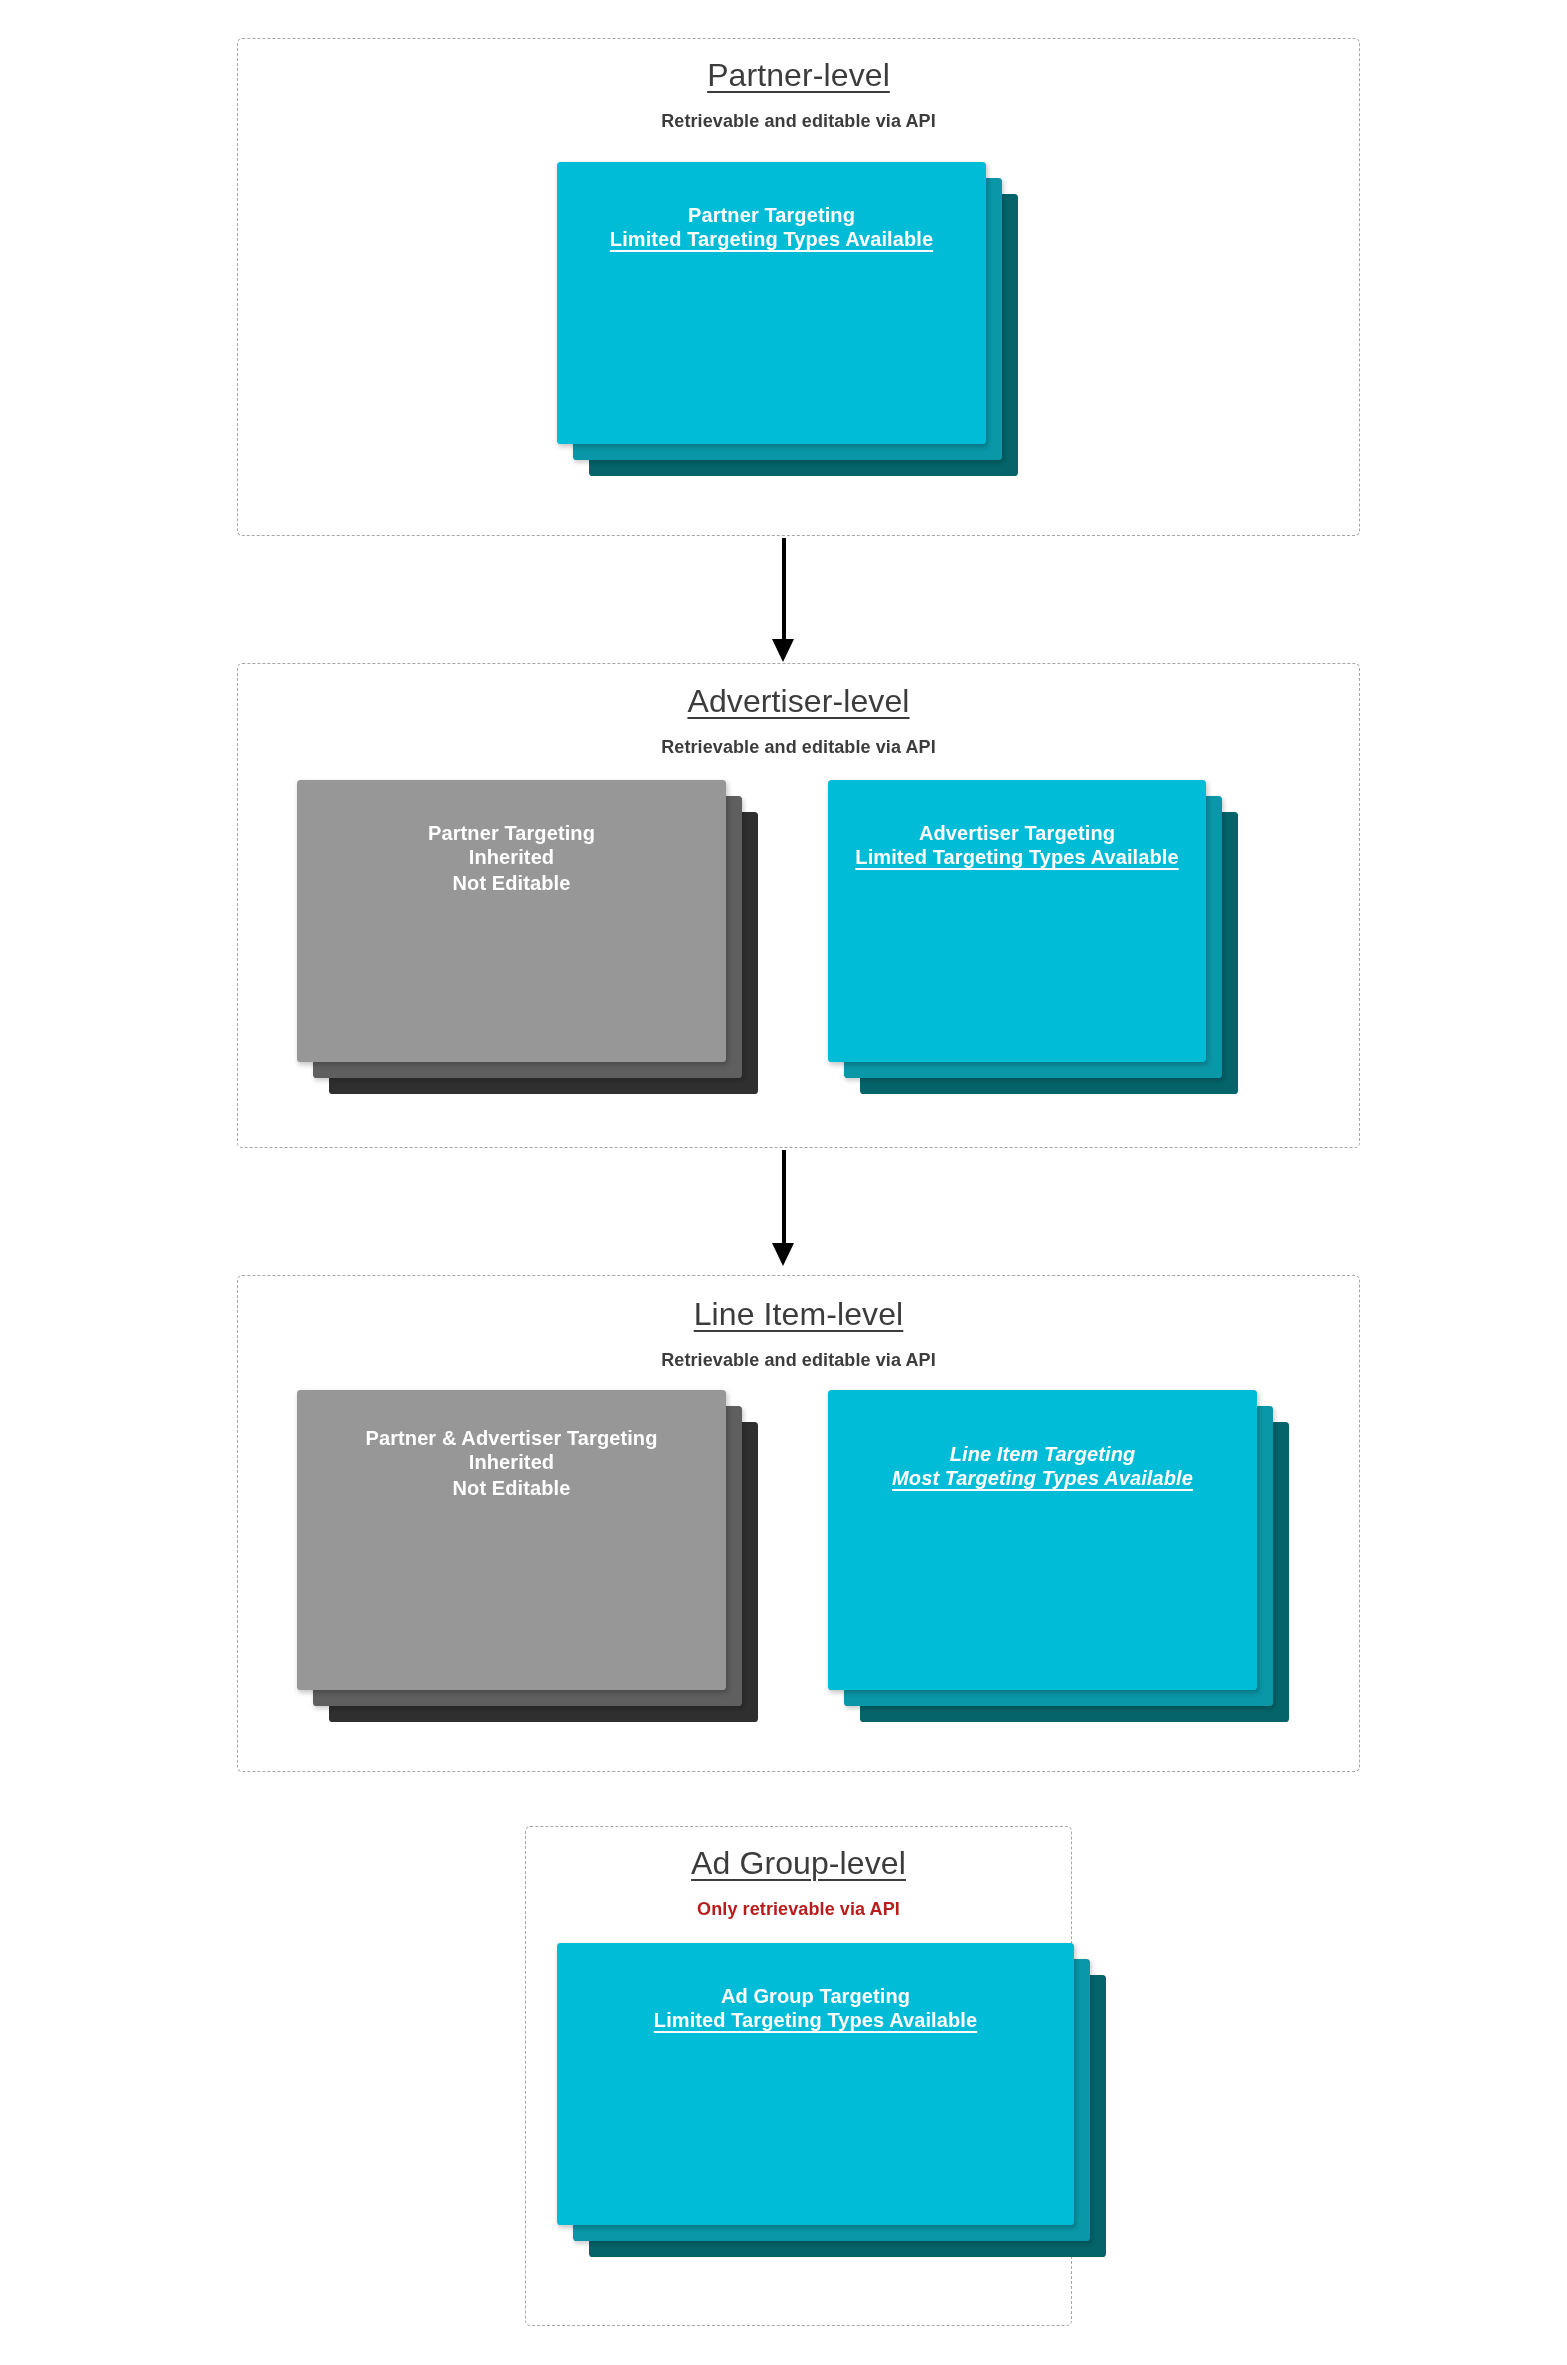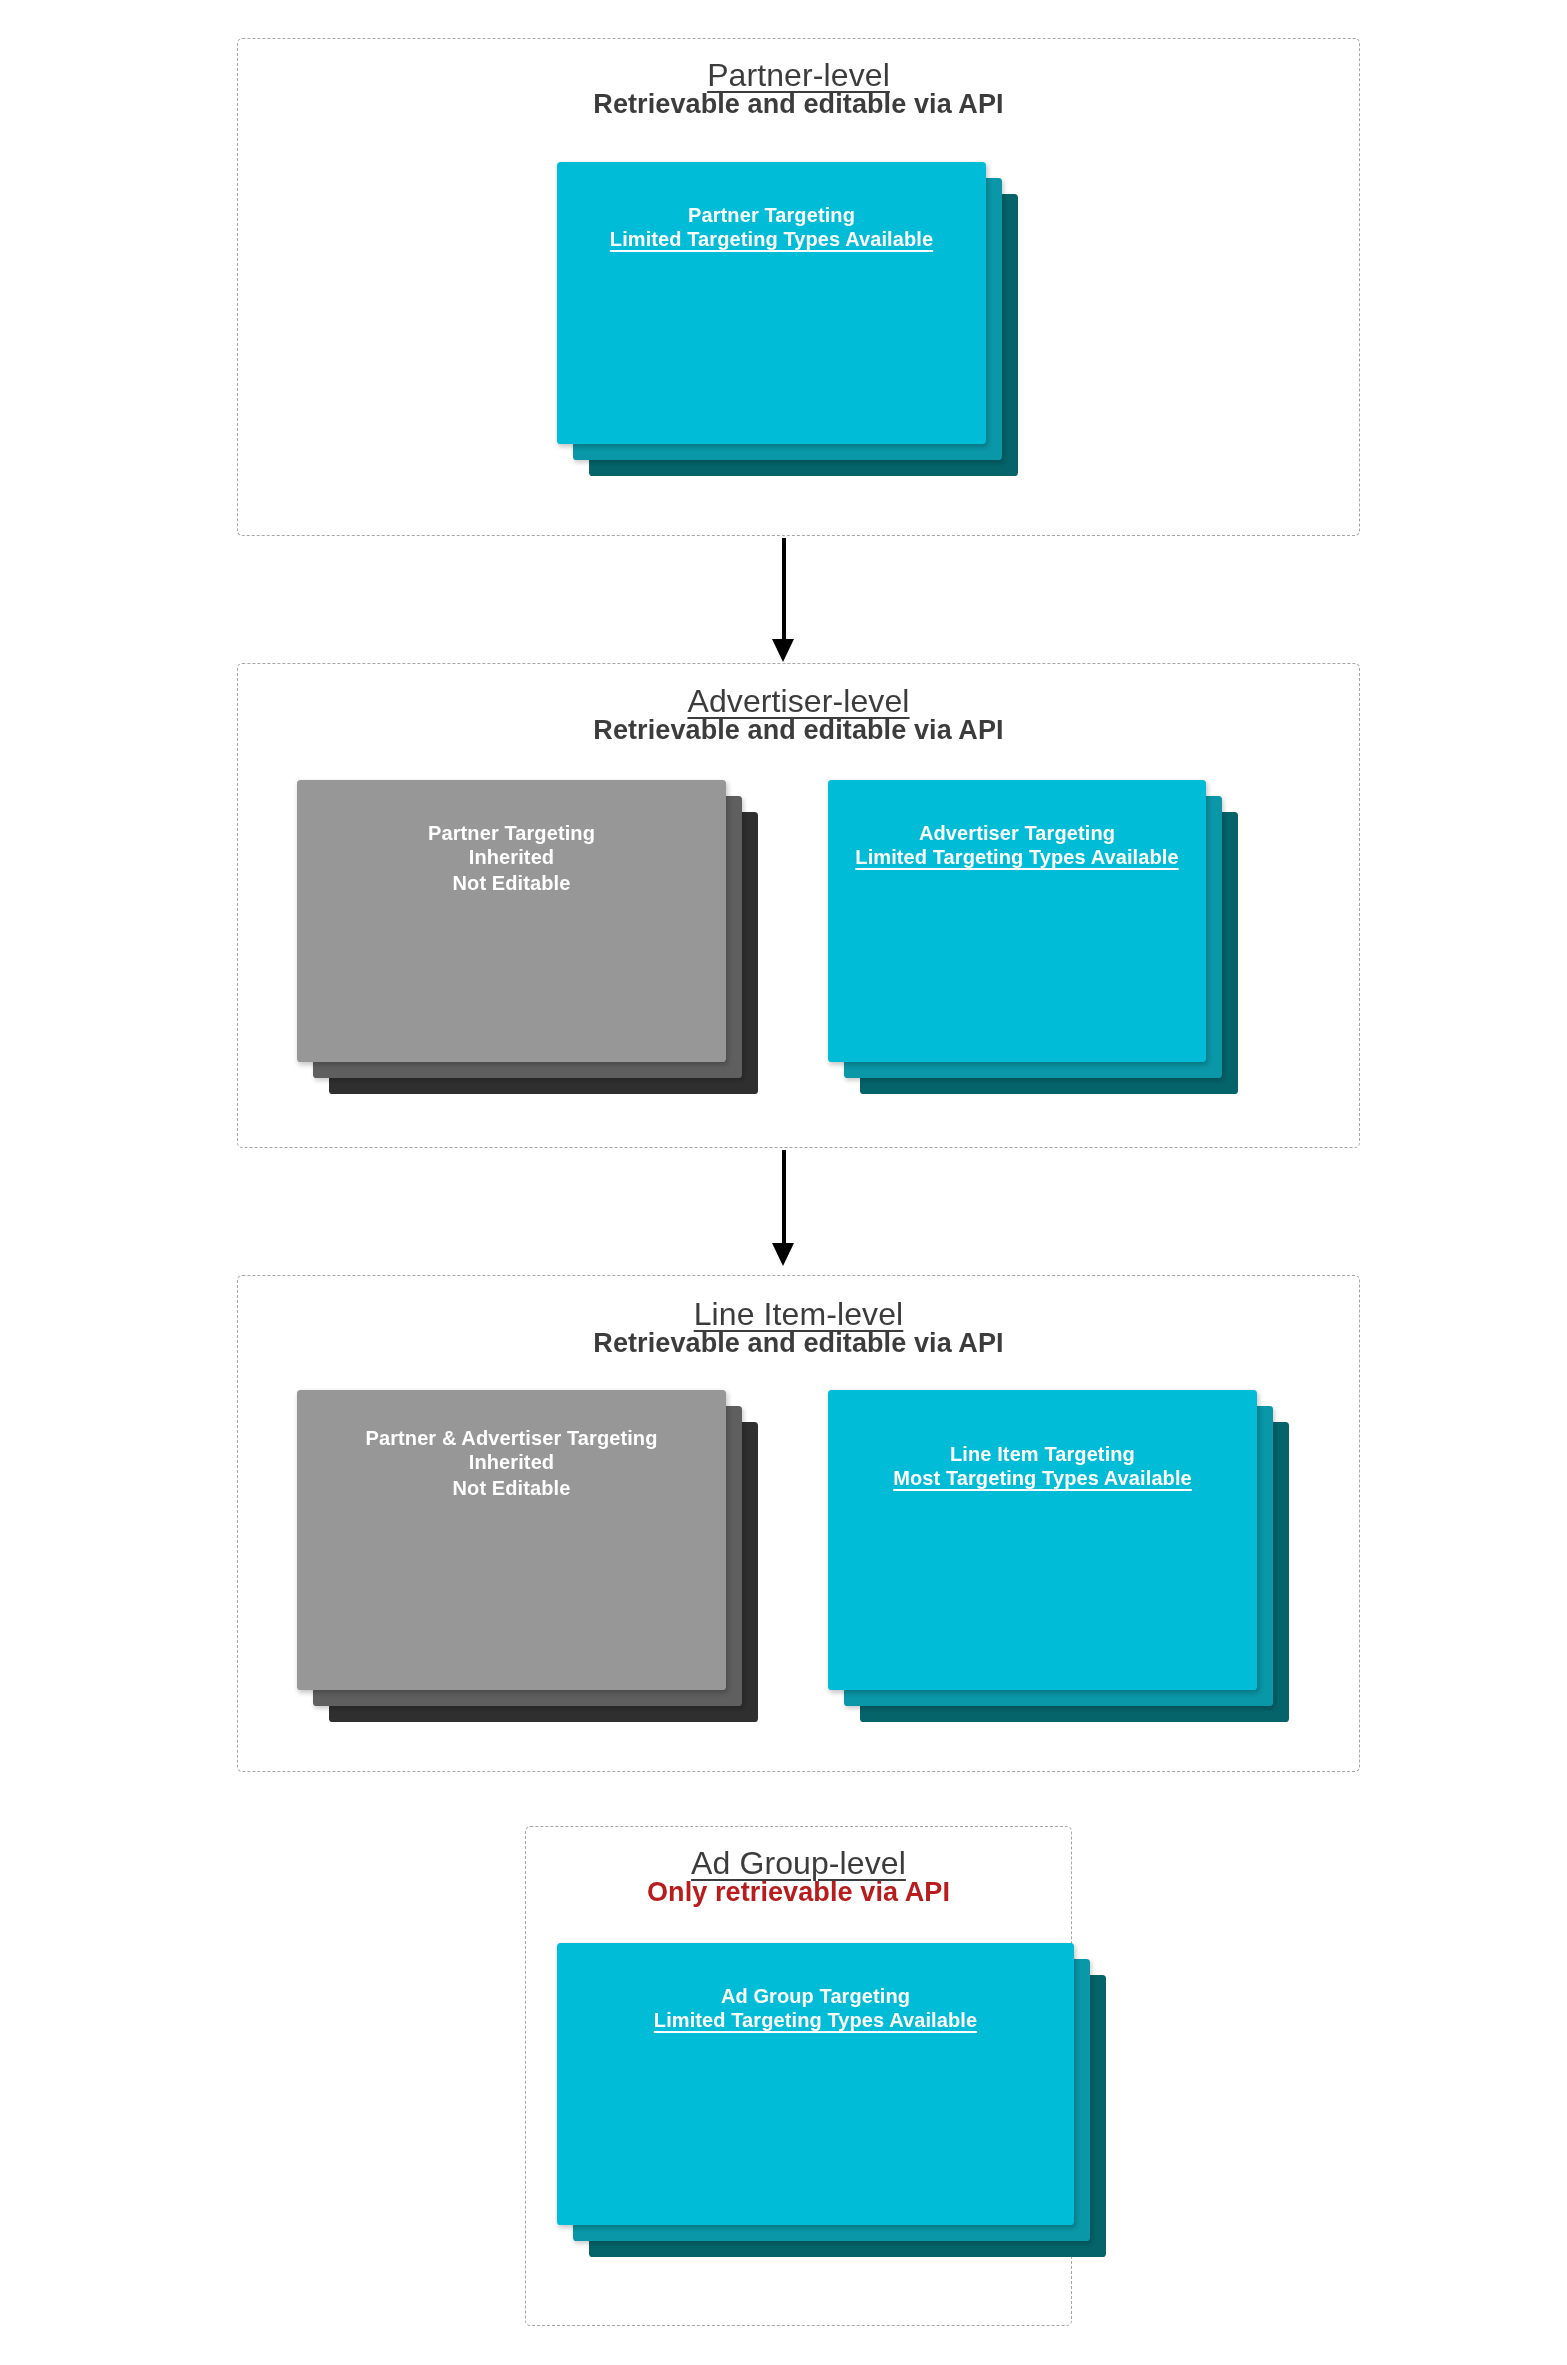--- a/index.html
+++ b/index.html
@@ -41,22 +41,22 @@
     font-size: 32px;
     font-weight: 400;
     color: #3c3c3c;
     text-decoration: underline;
     text-underline-offset: 5.4px;
     text-decoration-thickness: 1.8px;
     letter-spacing: 0.1px;
   }
   .level-sub {
     display: block;
-    margin-top: 0;
-    font-size: 27px;
+    margin-top: 21px;
+    font-size: 18px;
     font-weight: 700;
     color: #3c3c3c;
     letter-spacing: 0.1px;
   }
   .level-sub.alert {
     color: #b91c1c;
   }
 
   
   .stack {
@@ -215,21 +215,21 @@
   <div class="stack gray" style="left:297px; top:1390px; width:429px; height:300px;border-radius:26px;">
     <div class="layer back"></div>
     <div class="layer mid"></div>
     <div class="layer front" style="padding-top:36px;">
       <div class="card-title">Partner &amp; Advertiser Targeting</div>
       <div class="card-note" style="white-space:pre-line;">Inherited
 Not Editable</div>
     </div>
   </div>
 
-  <div class="stack cyan" style="left:828px; top:1390px; width:429px; height:300px;">
+  <div class="stack cyan" style="left:828px; top:1390px; width:429px; height:300px;font-style:italic;">
     <div class="layer back"></div>
     <div class="layer mid"></div>
     <div class="layer front" style="padding-top:52px;">
       <div class="card-title">Line Item Targeting</div>
       <div class="card-note linked">Most Targeting Types Available</div>
     </div>
   </div>
 
   <div class="level-box" style="left:525px; top:1826px; width:547px; height:500px;">
     <div class="level-head" style="top:19.6px;">

